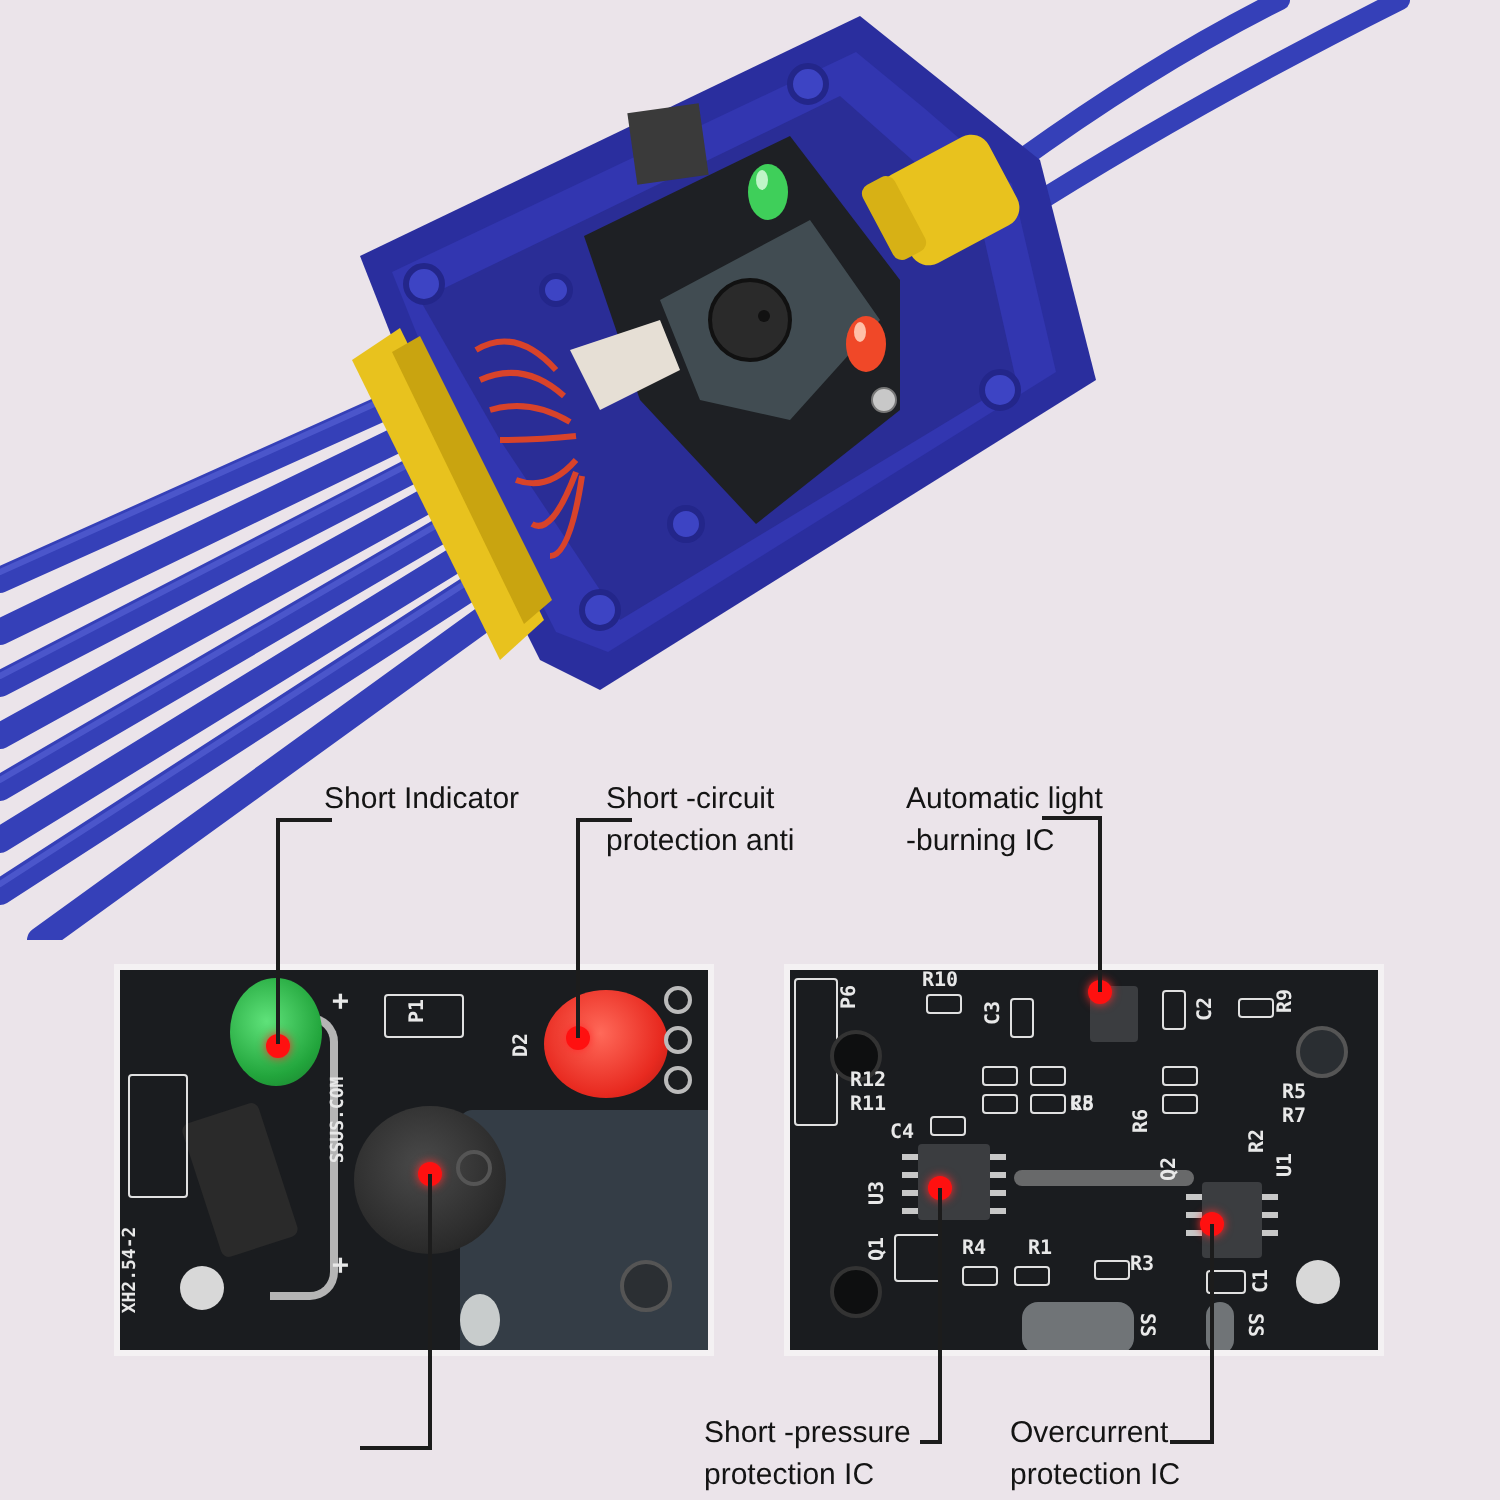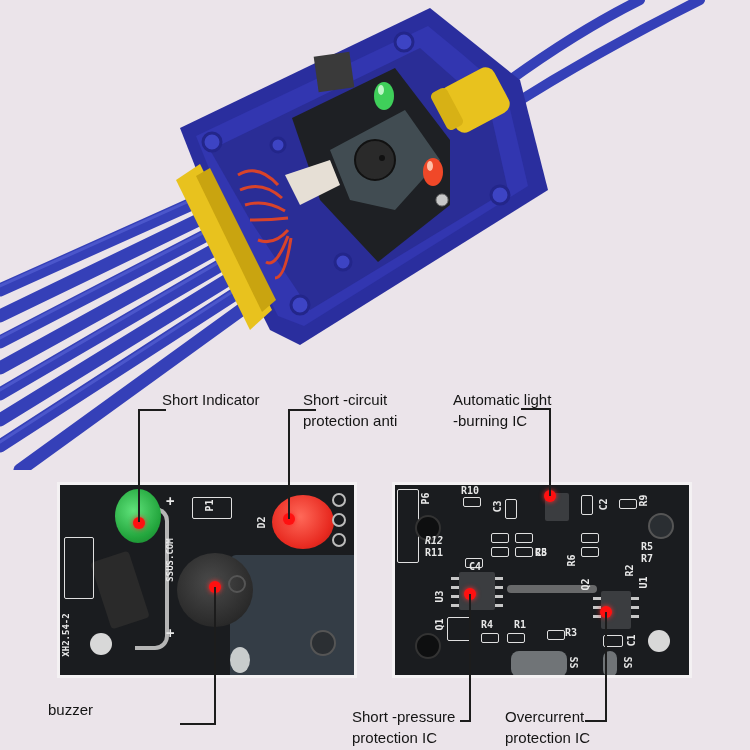--- a/index.html
+++ b/index.html
@@ -171,29 +171,29 @@
   <div class="pad" style="left:208px;top:150px;width:18px;height:10px;"></div>
   <div class="pad" style="left:52px;top:132px;width:22px;height:22px;"></div>
 
   <div class="abs" style="left:116px;top:166px;width:56px;height:26px;background:#9ea4a8;opacity:.65;border-radius:8px;"></div>
   <div class="abs" style="left:208px;top:166px;width:14px;height:26px;background:#9ea4a8;opacity:.65;border-radius:7px;"></div>
 
   <span class="silk" style="left:66px;top:0px;">R10</span>
   <span class="silk" style="left:96px;top:16px;transform:rotate(-90deg);">C3</span>
   <span class="silk" style="left:202px;top:14px;transform:rotate(-90deg);">C2</span>
   <span class="silk" style="left:242px;top:10px;transform:rotate(-90deg);">R9</span>
-  <span class="silk" style="left:30px;top:50px;font-style:italic;">R12</span>
+  <span class="silk" style="left:30px;top:50px;">R12</span>
   <span class="silk" style="left:30px;top:62px;">R11</span>
   <span class="silk" style="left:140px;top:62px;">R8</span>
   <span class="silk" style="left:140px;top:62px;">C5</span>
   <span class="silk" style="left:170px;top:70px;transform:rotate(-90deg);">R6</span>
   <span class="silk" style="left:246px;top:56px;">R5</span>
   <span class="silk" style="left:246px;top:68px;">R7</span>
   <span class="silk" style="left:228px;top:80px;transform:rotate(-90deg);">R2</span>
-  <span class="silk" style="left:50px;top:76px;margin-left:24px;">C4</span>
+  <span class="silk" style="left:50px;top:76px;">C4</span>
   <span class="silk" style="left:38px;top:106px;transform:rotate(-90deg);">U3</span>
   <span class="silk" style="left:242px;top:92px;transform:rotate(-90deg);">U1</span>
   <span class="silk" style="left:184px;top:94px;transform:rotate(-90deg);">Q2</span>
   <span class="silk" style="left:38px;top:134px;transform:rotate(-90deg);">Q1</span>
   <span class="silk" style="left:86px;top:134px;">R4</span>
   <span class="silk" style="left:119px;top:134px;">R1</span>
   <span class="silk" style="left:170px;top:142px;">R3</span>
   <span class="silk" style="left:230px;top:150px;transform:rotate(-90deg);">C1</span>
   <span class="silk" style="left:172px;top:172px;transform:rotate(90deg);">SS</span>
   <span class="silk" style="left:226px;top:172px;transform:rotate(90deg);">SS</span>
@@ -229,21 +229,20 @@
 </div>
 <div class="label" style="left:303px;top:389px;">
   <div>Short -circuit</div>
   <div>protection anti</div>
 </div>
 <div class="label" style="left:453px;top:389px;">
   <div>Automatic light</div>
   <div>-burning IC</div>
 </div>
 <div class="label" style="left:48px;top:699px;">
-  <div>buzzer</div>
 </div>
 <div class="label" style="left:352px;top:706px;">
   <div>Short -pressure</div>
   <div>protection IC</div>
 </div>
 <div class="label" style="left:505px;top:706px;">
   <div>Overcurrent</div>
   <div>protection IC</div>
 </div>
 

